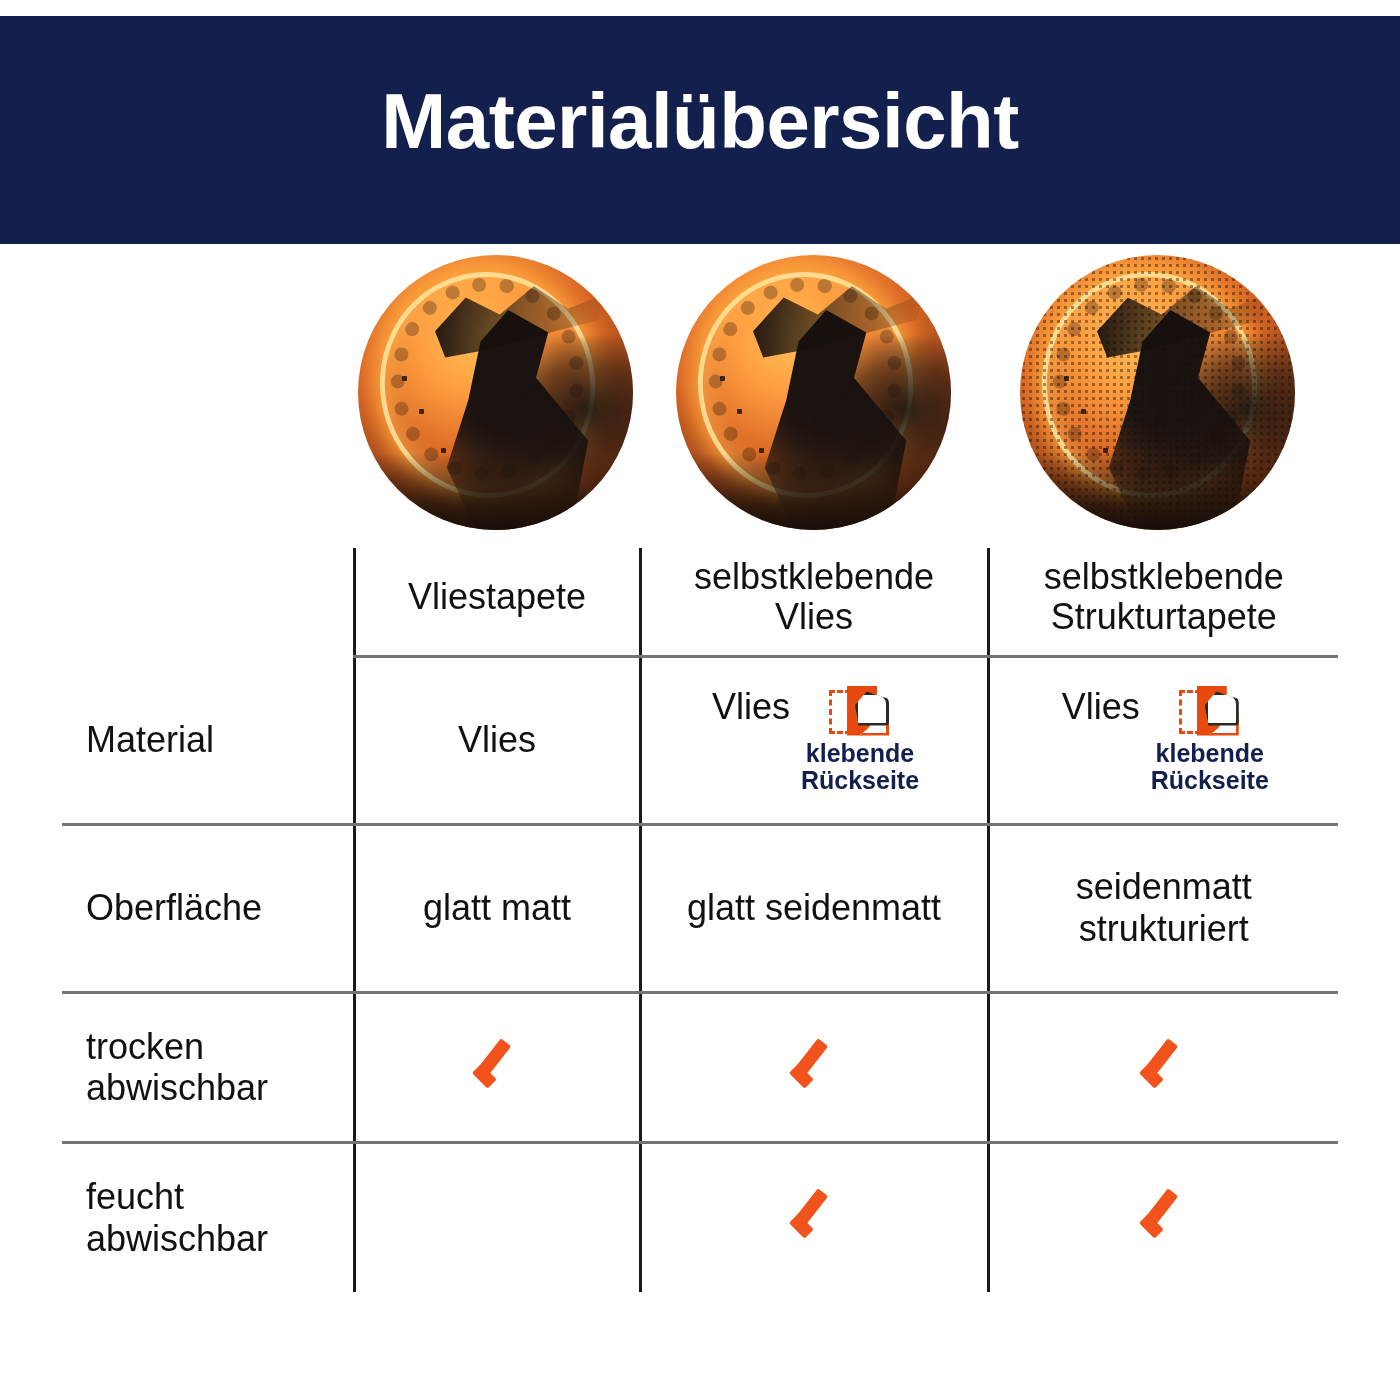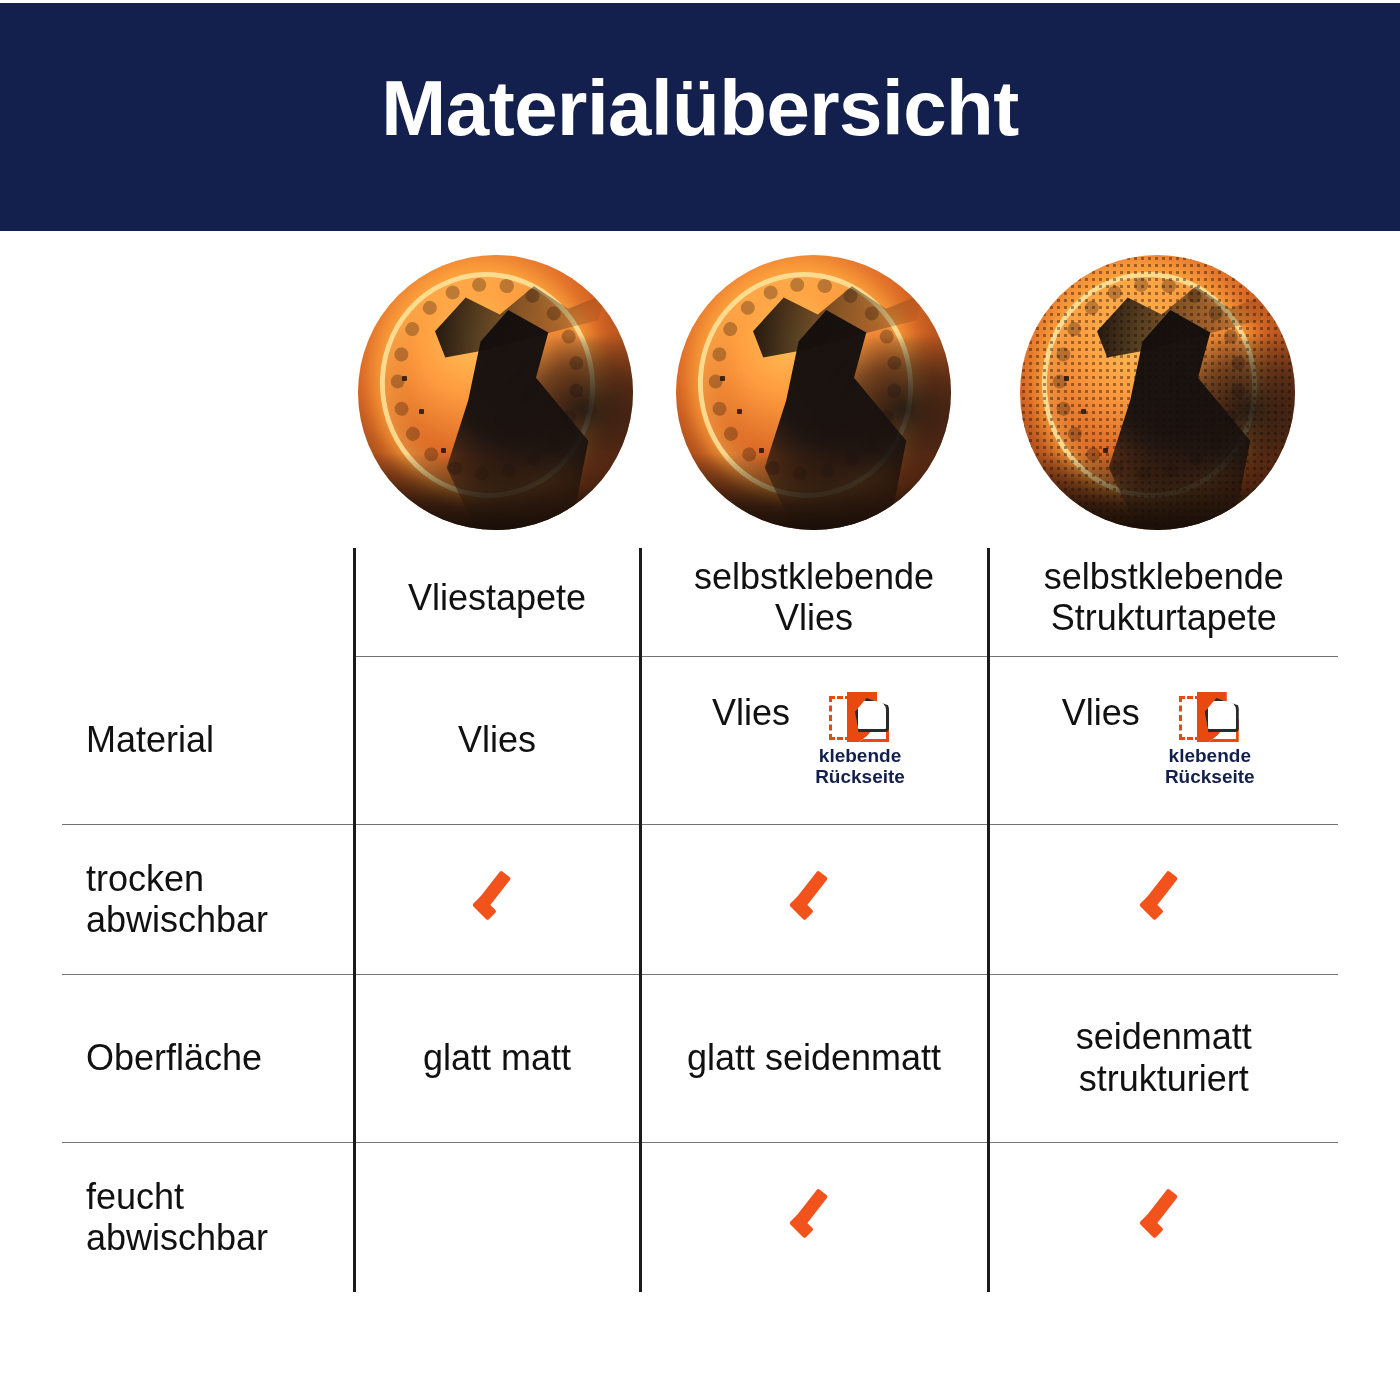--- a/index.html
+++ b/index.html
@@ -6,21 +6,21 @@
   html, body { width: 1400px; height: 1400px; }
   body {
     font-family: "Liberation Sans", sans-serif;
     background: #ffffff;
     overflow: hidden;
   }
   .page { position: relative; width: 1400px; height: 1400px; background:#fff; }
 
   
   .header {
-    position: absolute; left: 0; top: 3px; width: 1400px; height: 228px;
+    position: absolute; left: 0; top: 16px; width: 1400px; height: 228px;
     background: #131f4d;
   }
   .header-title {
     position: absolute; left: 0; top: 0; width: 1400px; height: 228px;
     display: flex; align-items: center; justify-content: center;
     color: #ffffff;
     font-size: 78px;
     font-weight: bold;
     letter-spacing: -0.5px;
     line-height: 1;
@@ -115,21 +115,21 @@
     height: 108px;
     font-size: 36px;
     color: #111;
     font-weight: normal;
     text-align: center;
     padding: 0 10px 8px 10px;
     line-height: 1.12;
   }
   .hrow td.corner { border: none; }
   .vl { border-left: 3px solid #1b1b1b; }
-  .bb { border-bottom: 1px solid #737373; }
+  .bb { border-bottom: 3px solid #737373; }
 
   .row td { height: 168px; font-size: 36px; color:#111; text-align:center; }
   .row td.label { text-align: left; padding-left: 24px; font-size: 36px; line-height: 1.15; }
   .row.tall td { height: 150px; }
 
   .cellflex { display:flex; align-items:flex-start; justify-content:center; gap: 14px; }
   .cellflex .val { white-space: nowrap; }
 
   
   .badge {
@@ -153,21 +153,21 @@
     clip-path: polygon(0% 100%, 100% 36%, 100% 100%);
   }
   .badge-ico .hand {
     position:absolute; left:26px; top:6px; width:34px; height:34px;
     border: 3px solid #2a2a2a;
     border-radius: 4px 12px 4px 4px;
     background: #fff;
     clip-path: polygon(0% 40%, 34% 0%, 100% 22%, 100% 100%, 10% 100%);
   }
   .badge-txt {
-    color: #131f4d; font-weight: bold; font-size: 19px; line-height: 1.1; text-align:center;
+    color: #131f4d; font-weight: bold; font-size: 25px; line-height: 1.1; text-align:center;
   }
 
   .check {
     display:inline-block; width: 54px; height: 42px; position: relative;
   }
   .check::before, .check::after {
     content:""; position:absolute; background:#f2521b; border-radius:2px;
   }
   .check::before { width: 22px; height: 13px; left: 2px; top: 18px; transform: rotate(45deg); transform-origin: left bottom; }
   .check::after  { width: 44px; height: 13px; left: 14px; top: 26px; transform: rotate(-52deg); transform-origin: left bottom; }
@@ -288,34 +288,34 @@
                 <span class="badge-txt">
                   <span>klebende</span><br>
                   <span>Rückseite</span>
                 </span>
               </span>
             </div>
           </td>
         </tr>
 
 
+        <tr class="row">
+          <td class="label bb">Oberfläche</td>
+          <td class="vl bb">glatt matt</td>
+          <td class="vl bb multiline">glatt seidenmatt</td>
+          <td class="vl bb multiline">seidenmatt strukturiert</td>
+        </tr>
+
         <tr class="row tall">
           <td class="label bb multiline">trocken abwischbar</td>
           <td class="vl bb"><span class="check"></span></td>
           <td class="vl bb"><span class="check"></span></td>
           <td class="vl bb"><span class="check"></span></td>
         </tr>
 
-        <tr class="row">
-          <td class="label bb">Oberfläche</td>
-          <td class="vl bb">glatt matt</td>
-          <td class="vl bb multiline">glatt seidenmatt</td>
-          <td class="vl bb multiline">seidenmatt strukturiert</td>
-        </tr>
-
         <tr class="row tall">
           <td class="label multiline">feucht abwischbar</td>
           <td class="vl"></td>
           <td class="vl"><span class="check"></span></td>
           <td class="vl"><span class="check"></span></td>
         </tr>
 
       </tbody>
     </table>
   </div>

